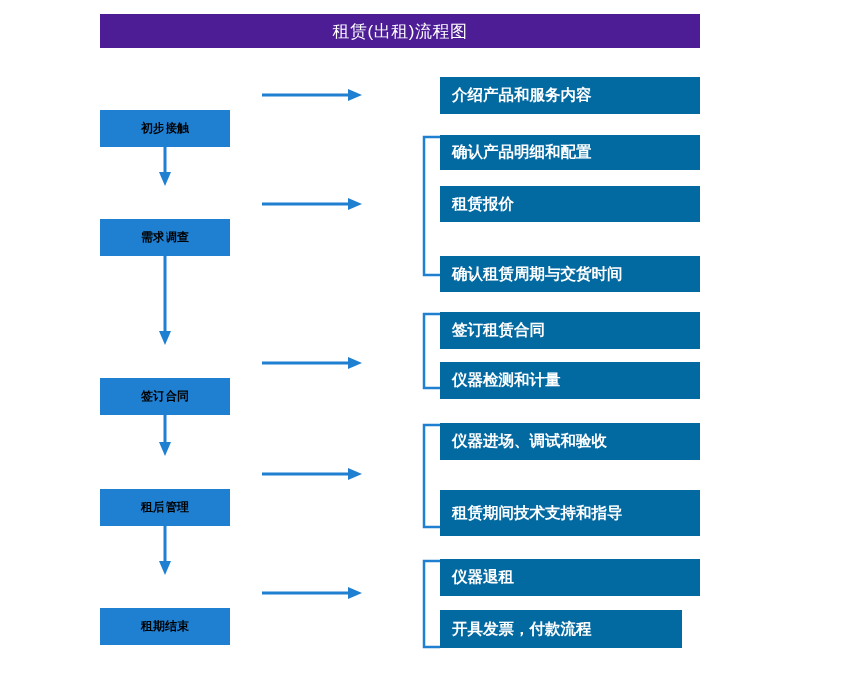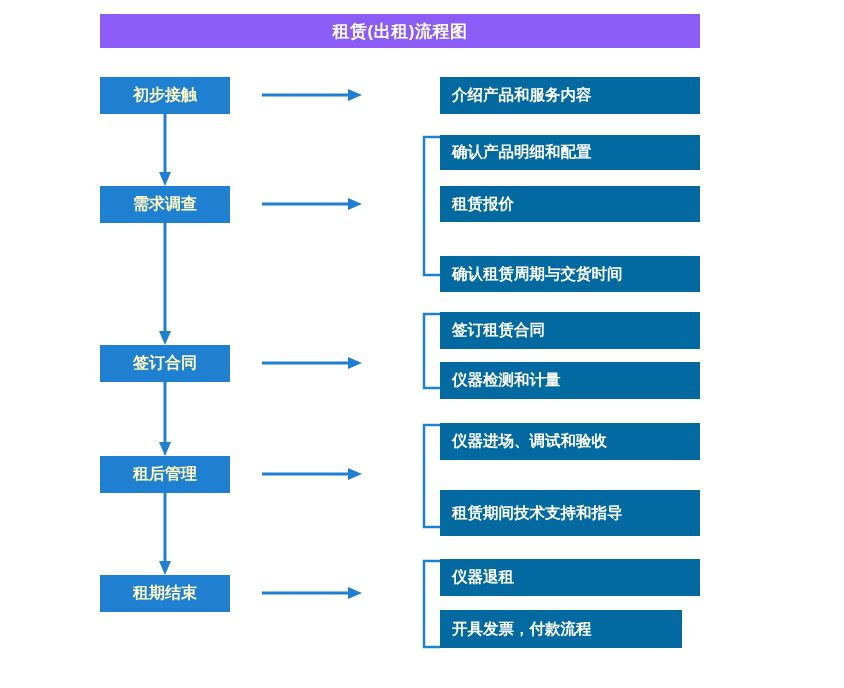--- a/index.html
+++ b/index.html
@@ -16,39 +16,40 @@
     height: 688px;
     overflow: hidden;
     background: #ffffff;
   }
   .title-bar {
     position: absolute;
     left: 100px;
     top: 14px;
     width: 600px;
     height: 34px;
-    background: #8b5cf6;
+    background: #4c1d95;
     color: #ffffff;
     font-size: 17px;
-    font-weight: bold;
+    font-weight: normal;
     display: flex;
     align-items: center;
     justify-content: center;
     letter-spacing: 0.5px;
   }
   .stage-box {
     position: absolute;
     background: #1f7fd0;
-    color: #fef9c3;
-    font-size: 16px;
+    color: #000000;
+    font-size: 12px;
     font-weight: bold;
     display: flex;
     align-items: center;
     justify-content: center;
     box-sizing: border-box;
+    margin-top: 33px;
   }
   .detail-box {
     position: absolute;
     background: #0369a1;
     color: #ffffff;
     font-size: 15.5px;
     font-weight: bold;
     display: flex;
     align-items: center;
     padding-left: 12px;

